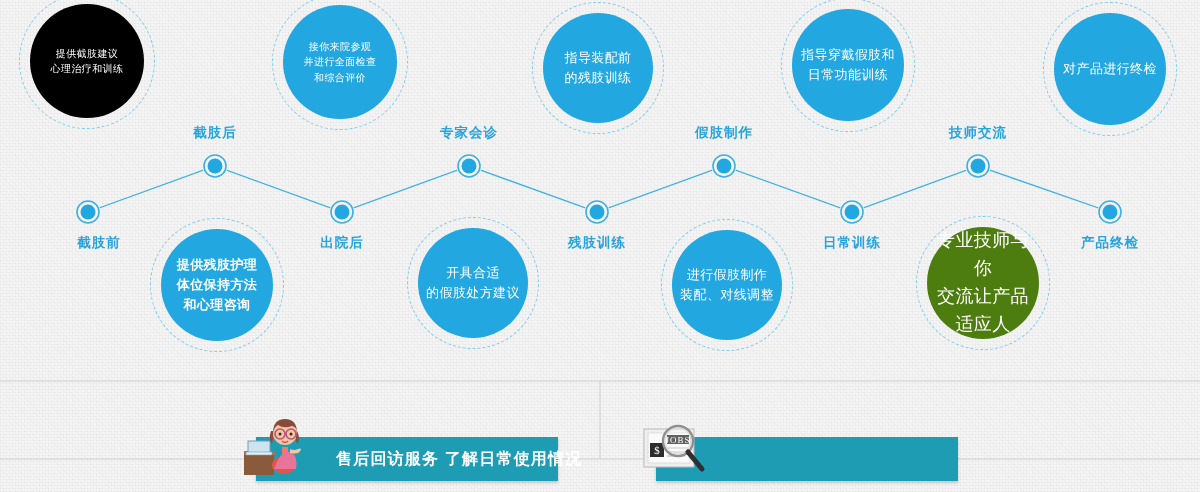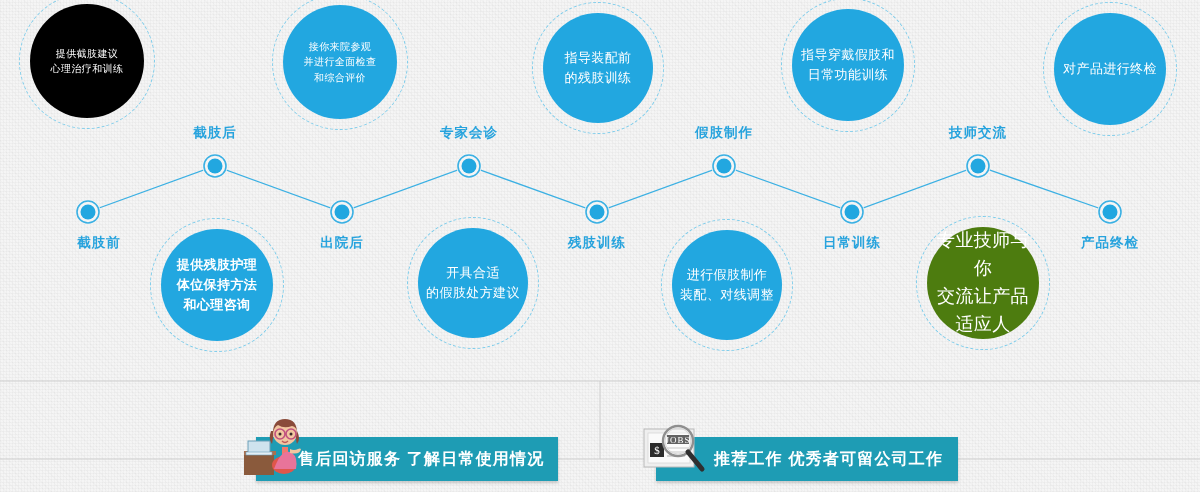--- a/index.html
+++ b/index.html
@@ -192,32 +192,31 @@
     <path d="M33 20 q0 -14 12 -14 q12 0 12 14 q0 -6 -5 -7 q-8 3 -14 -1 q-4 2 -5 8 z" fill="#8a4b3a"></path>
     <path d="M31 18 q-3 8 1 13 q2 -7 1 -13 z" fill="#8a4b3a"></path>
     <path d="M57 18 q4 8 0 13 q-2 -7 0 -13 z" fill="#8a4b3a"></path>
     <circle cx="40" cy="21" r="5" fill="none" stroke="#c0517f" stroke-width="1.6"></circle>
     <circle cx="51" cy="21" r="5" fill="none" stroke="#c0517f" stroke-width="1.6"></circle>
     <line x1="45" y1="21" x2="46" y2="21" stroke="#c0517f" stroke-width="1.6"></line>
     <circle cx="40" cy="21" r="1.5" fill="#3b2b2b"></circle>
     <circle cx="51" cy="21" r="1.5" fill="#3b2b2b"></circle>
     <path d="M42 28 q3 3 6 0" stroke="#c05a5a" stroke-width="1.4" fill="none"></path>
   </svg></div>
-      <div class="banner-text" style="margin-left: 42px;">售后回访服务  了解日常使用情况</div>
+      <div class="banner-text" style="margin-left: 80px;">售后回访服务  了解日常使用情况</div>
     </div>
     <div class="banner" style="left: 656px; top: 437px; width: 302px; background: rgb(30, 156, 180);">
       <div class="banner-art" style="left: -16px;"><svg viewBox="0 0 66 66" width="66" height="66">
     <rect x="4" y="16" width="50" height="38" fill="#efefef" stroke="#b9b9b9" stroke-width="1"></rect>
     <rect x="8" y="20" width="42" height="30" fill="#fafafa" stroke="#cdcdcd" stroke-width=".6"></rect>
     <rect x="10" y="30" width="14" height="14" fill="#2b2b2b"></rect>
     <text x="17" y="41" font-size="11" font-family="'Liberation Serif',serif" fill="#ffffff" text-anchor="middle">$</text>
     <rect x="27" y="22" width="22" height="9" fill="#1e1e1e"></rect>
     <text x="38" y="30" font-size="9" font-family="'Liberation Serif',serif" fill="#ffffff" text-anchor="middle" letter-spacing="1">JOBS</text>
     <line x1="27" y1="35" x2="49" y2="35" stroke="#b0b0b0" stroke-width="1"></line>
     <line x1="27" y1="39" x2="49" y2="39" stroke="#b0b0b0" stroke-width="1"></line>
     <line x1="27" y1="43" x2="45" y2="43" stroke="#b0b0b0" stroke-width="1"></line>
     <circle cx="38" cy="28" r="15" fill="rgba(255,255,255,.30)" stroke="#8f8f8f" stroke-width="2.4"></circle>
     <circle cx="38" cy="28" r="13" fill="none" stroke="#d7d7d7" stroke-width="1"></circle>
     <line x1="48" y1="39" x2="62" y2="56" stroke="#2f2f2f" stroke-width="5" stroke-linecap="round"></line>
   </svg></div>
-      <div class="banner-text" style="margin-left: 58px;">推荐工作  优秀者可留公司工作</div>
     </div>
   </div>
 
 </body></html>

